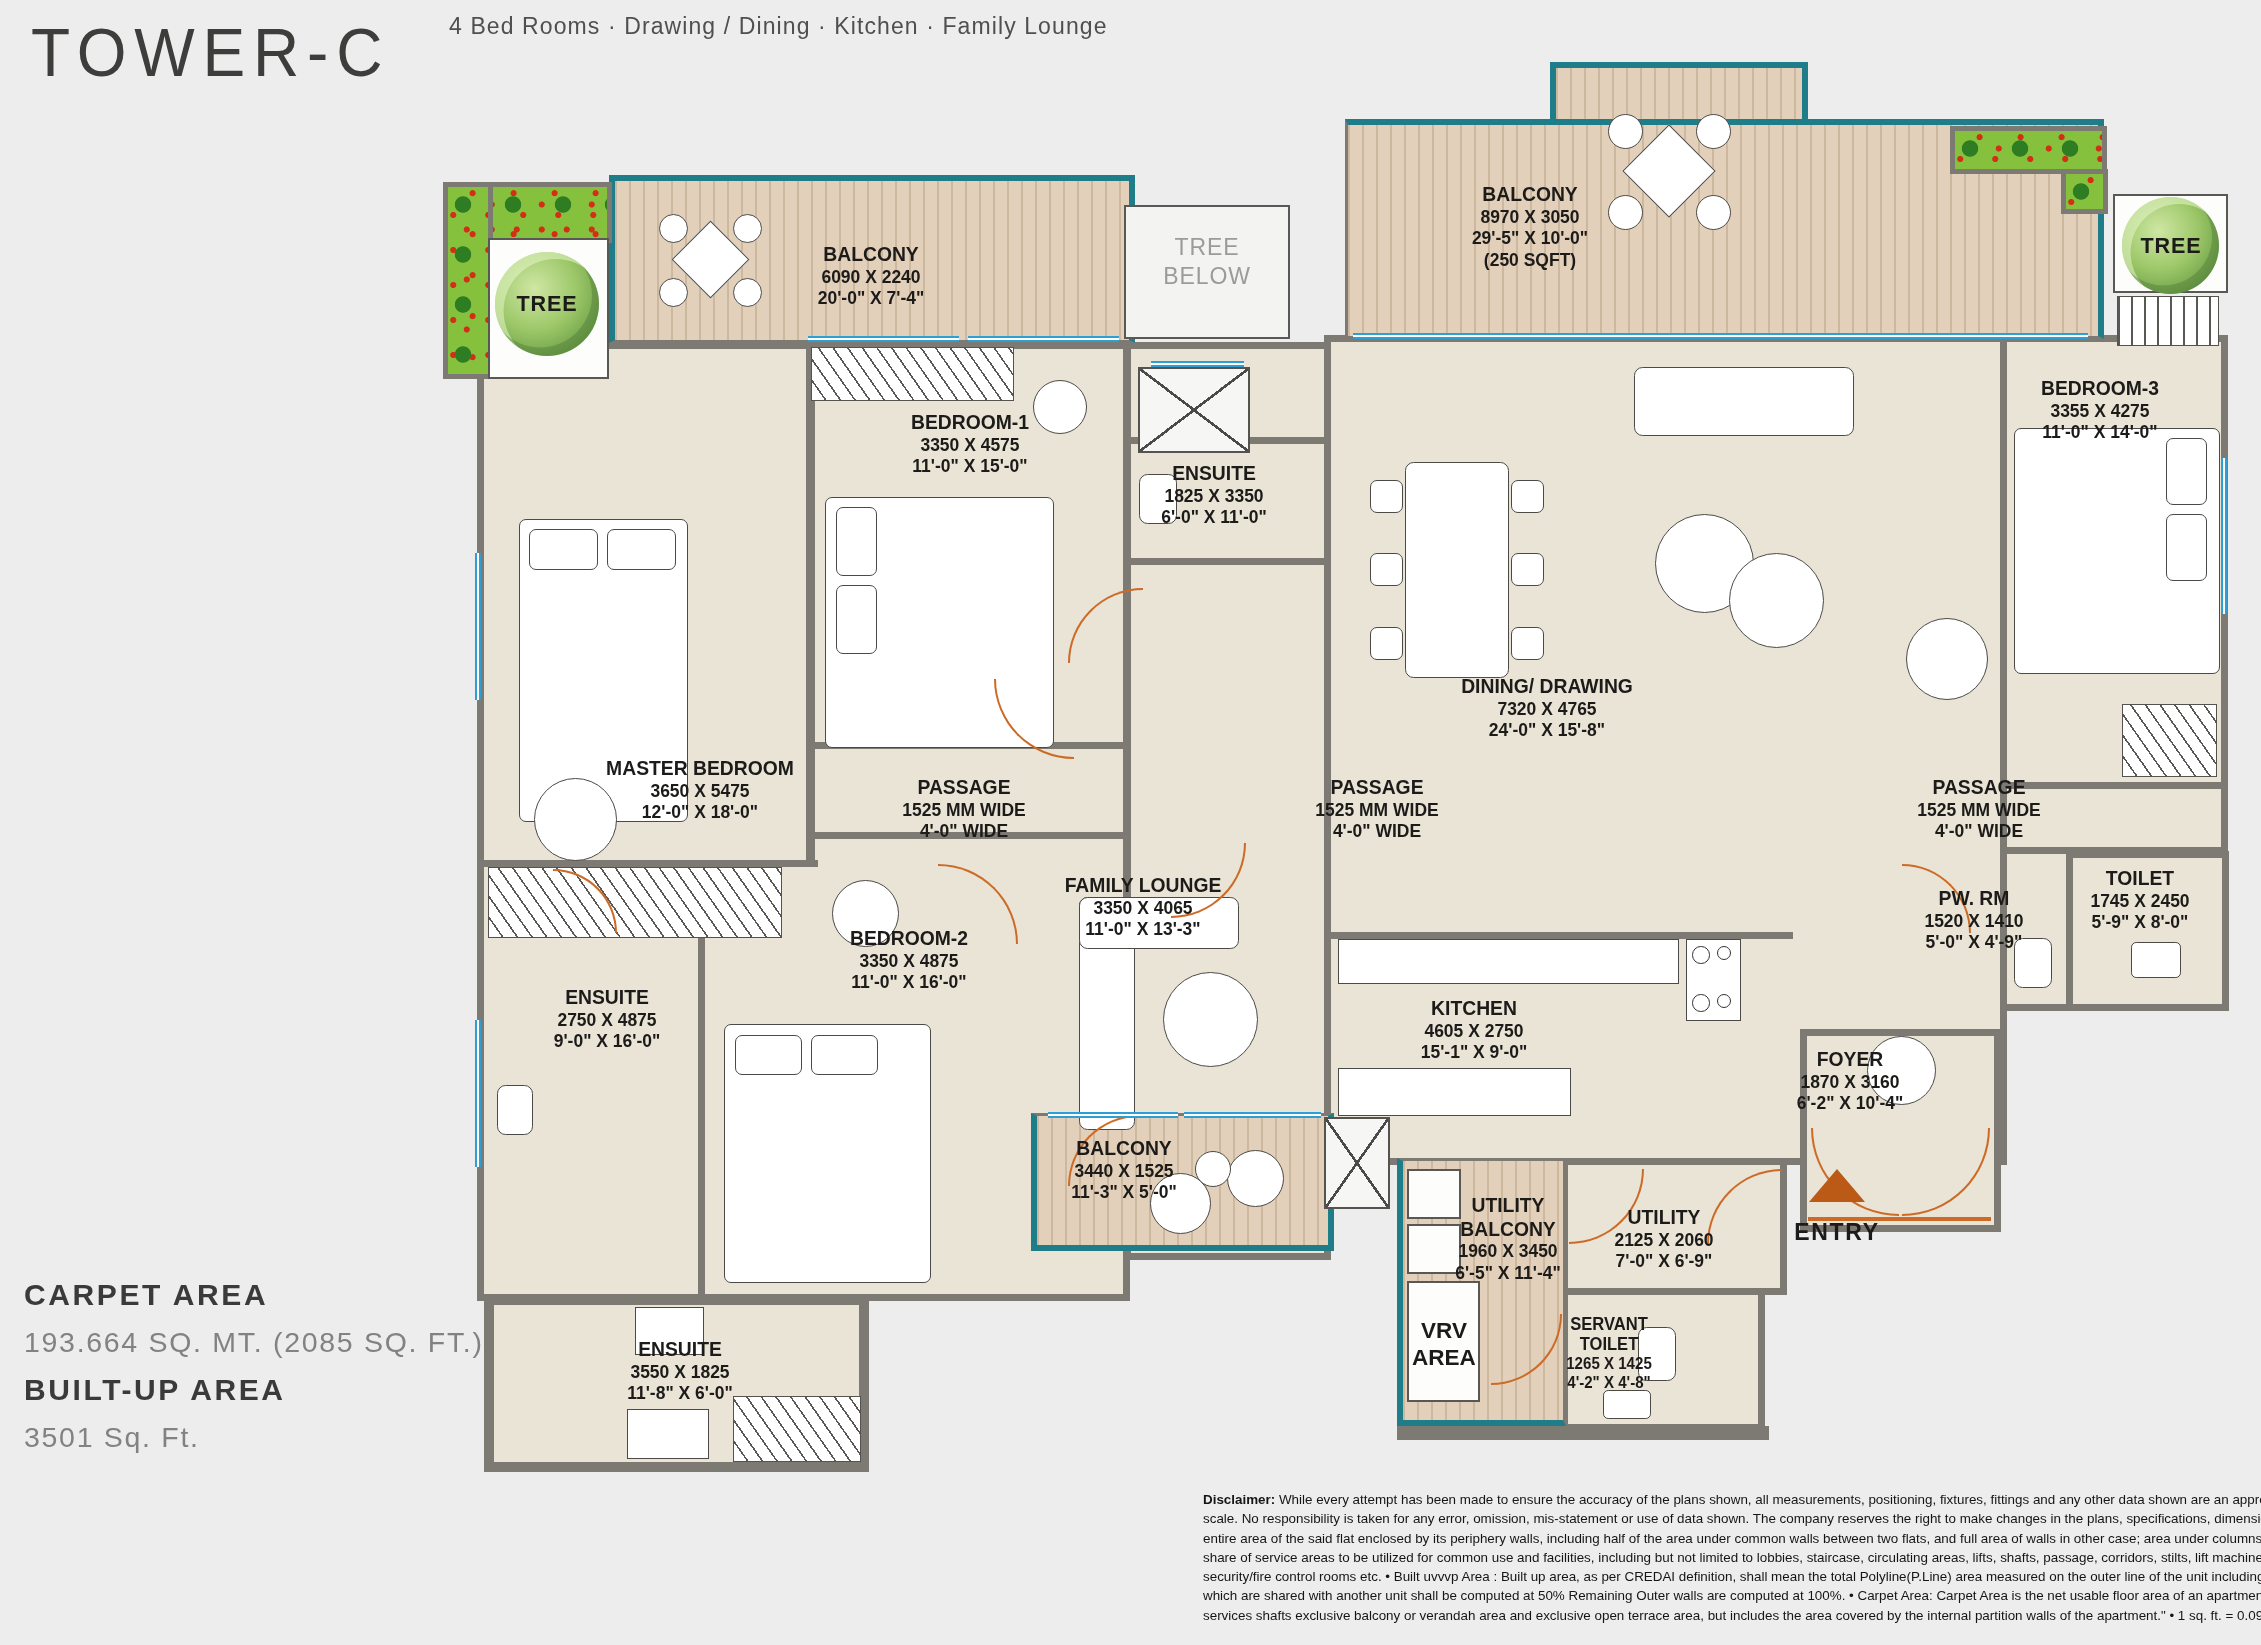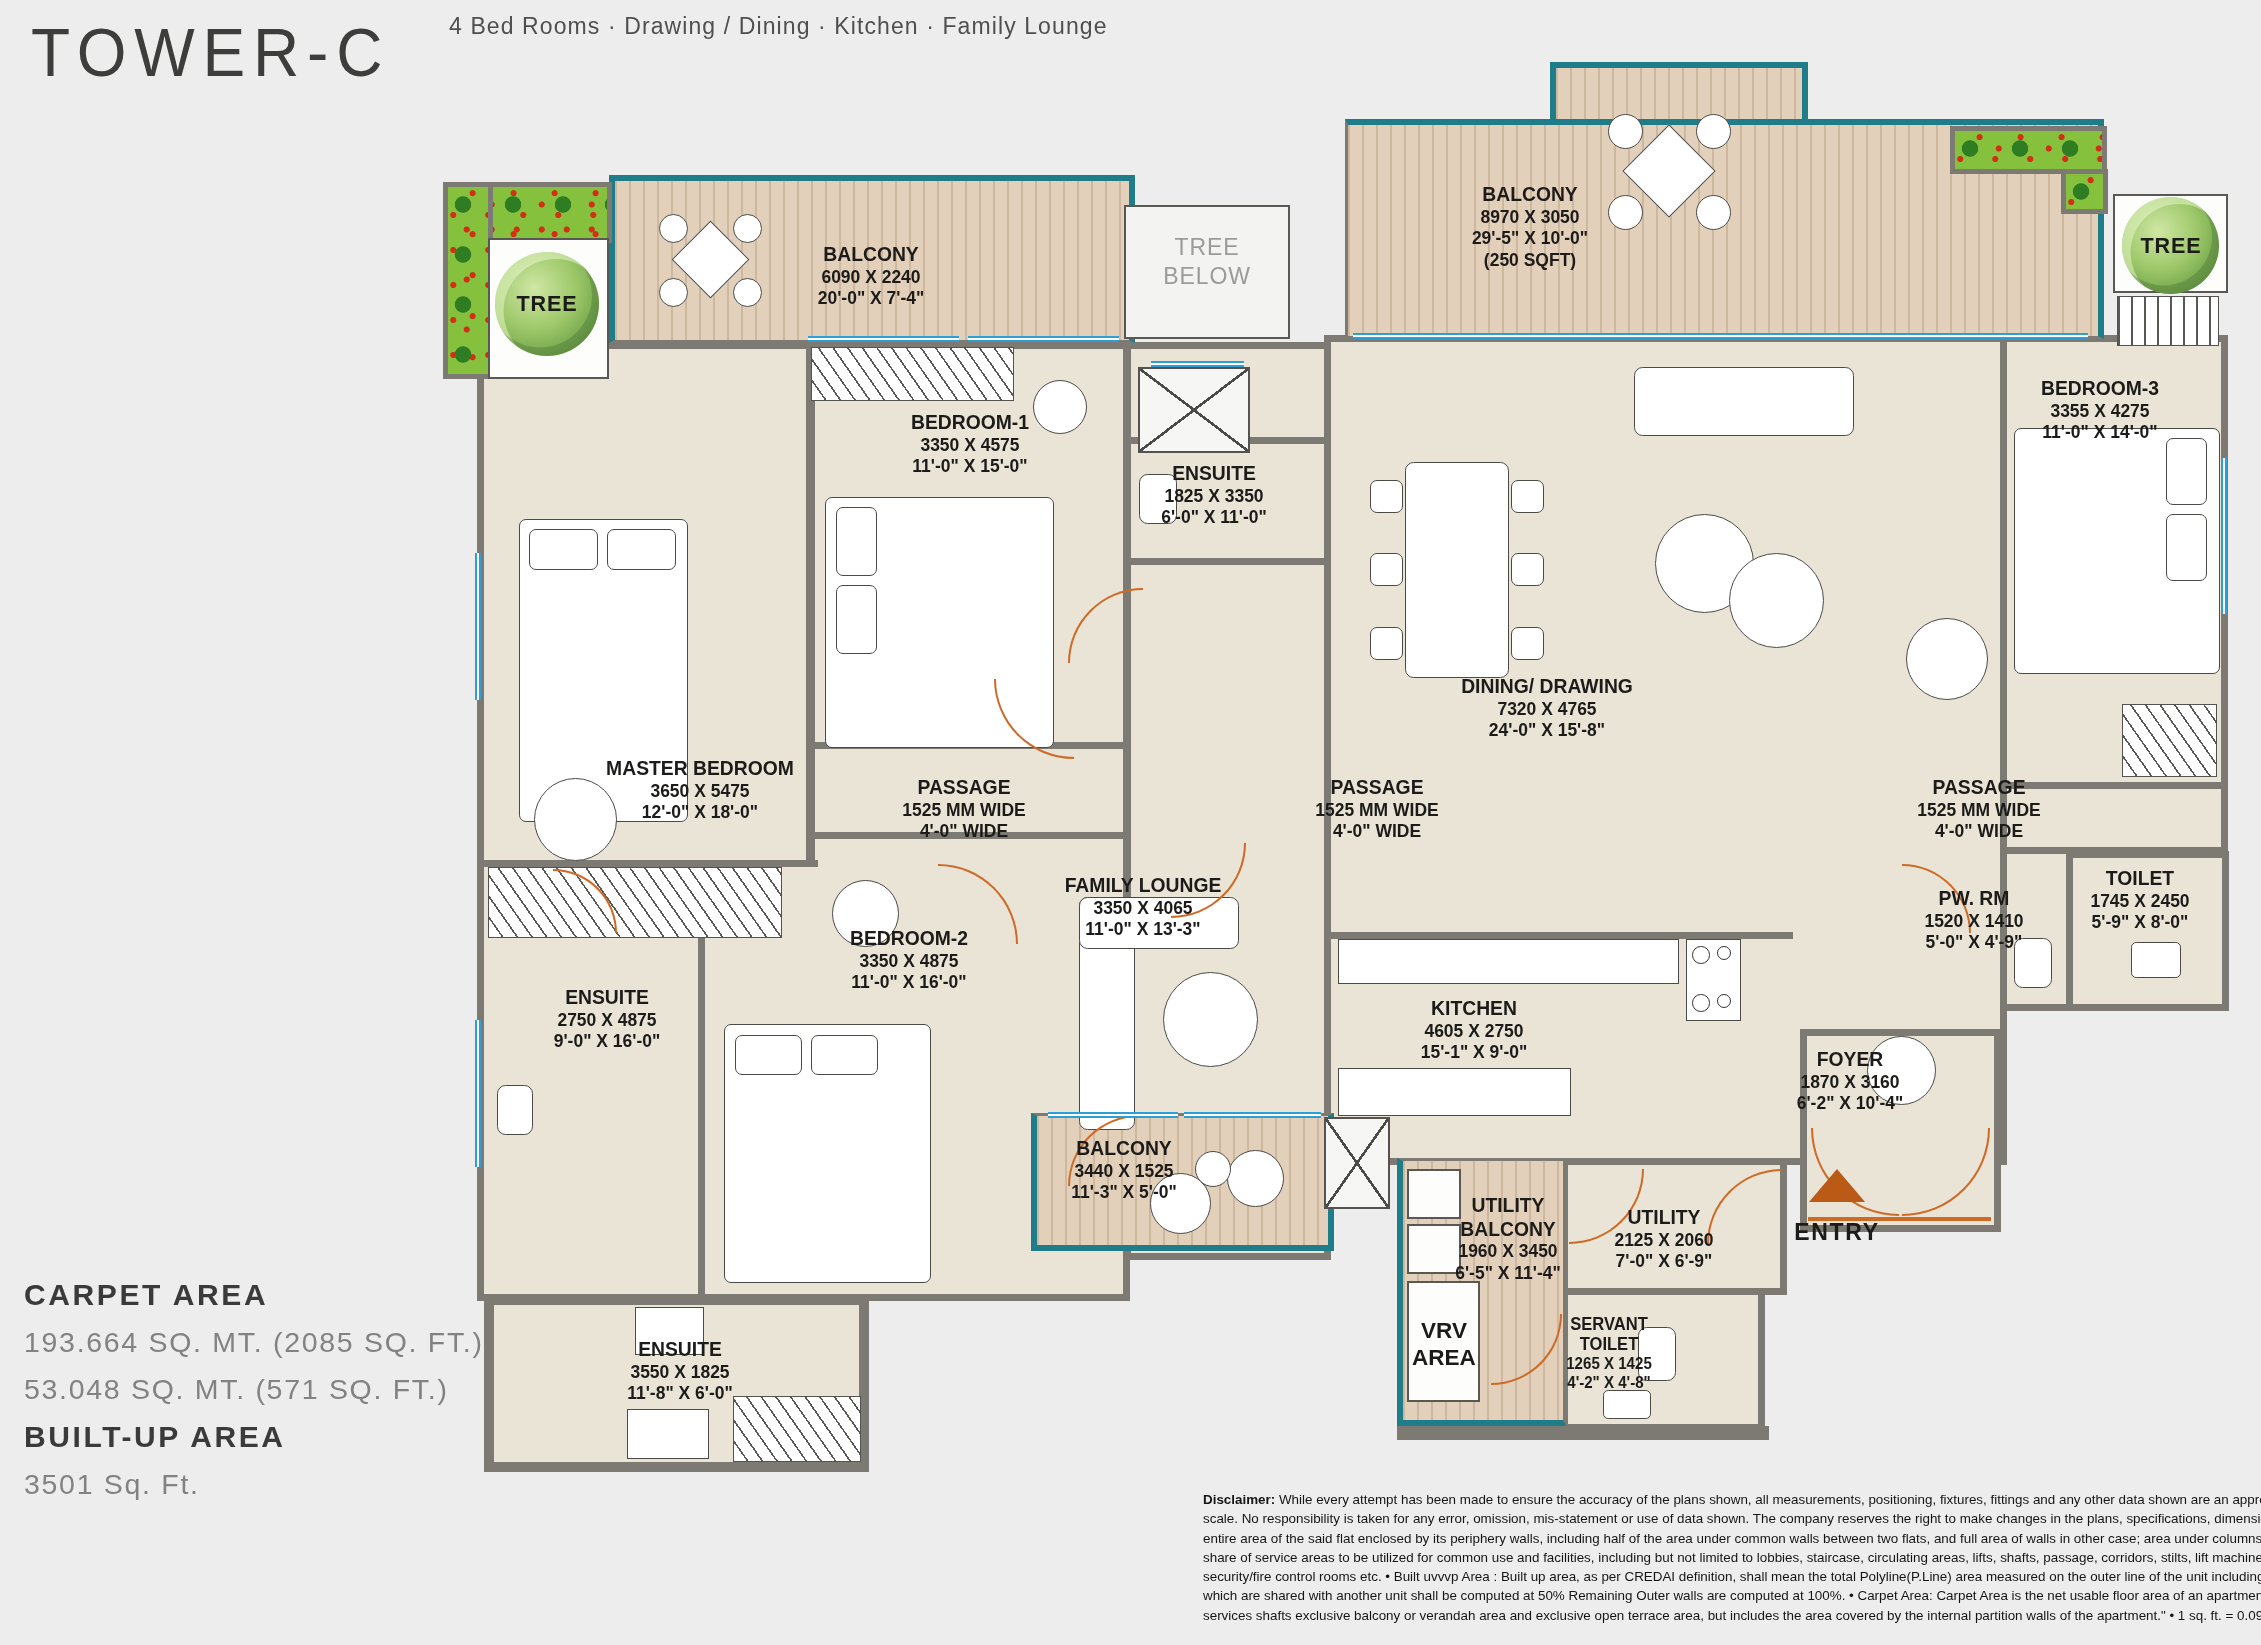--- a/index.html
+++ b/index.html
@@ -336,21 +336,20 @@
   </div>
   <div class="rlabel" style="left:680px;top:1370px">
     <span class="rname">ENSUITE</span>
     <span class="rdim">3550 X 1825</span>
     <span class="rdim">11'-8" X 6'-0"</span>
   </div>
 
   <div class="stats">
     <div class="stat-label">CARPET AREA</div>
     <div class="stat-value">193.664 SQ. MT. (2085 SQ. FT.)</div>
-    <div class="stat-value">53.048 SQ. MT. (571 SQ. FT.)</div>
     <div class="stat-label">BUILT-UP AREA</div>
     <div class="stat-value">3501 Sq. Ft.</div>
   </div>
 
   <div class="disclaimer">
     <div class="dline"><span class="dbold">Disclaimer:</span><span> While every attempt has been made to ensure the accuracy of the plans shown, all measurements, positioning, fixtures, fittings and any other data shown are an approximate interpretation for illustrative purposes</span></div>
     <div class="dline">scale.  No responsibility is taken for any error, omission, mis-statement or use of data shown. The company reserves the right to make changes in the  plans, specifications, dimensions and elevations without any prior notice.</div>
     <div class="dline">entire area of the said flat enclosed by its periphery walls, including half of the area under common walls between two flats, and full area of walls in other case; area under columns, cupboards, window projections and balconies</div>
     <div class="dline">share of service areas to be utilized for common use and facilities, including but not limited to lobbies, staircase, circulating areas, lifts, shafts, passage, corridors, stilts, lift machine room, area for water supply arrangement</div>
     <div class="dline">security/fire control rooms etc. • Built uvvvp Area : Built up area, as per CREDAI definition, shall mean the total Polyline(P.Line) area measured on the outer line of the unit including balconies and /or terrace with or without</div>

